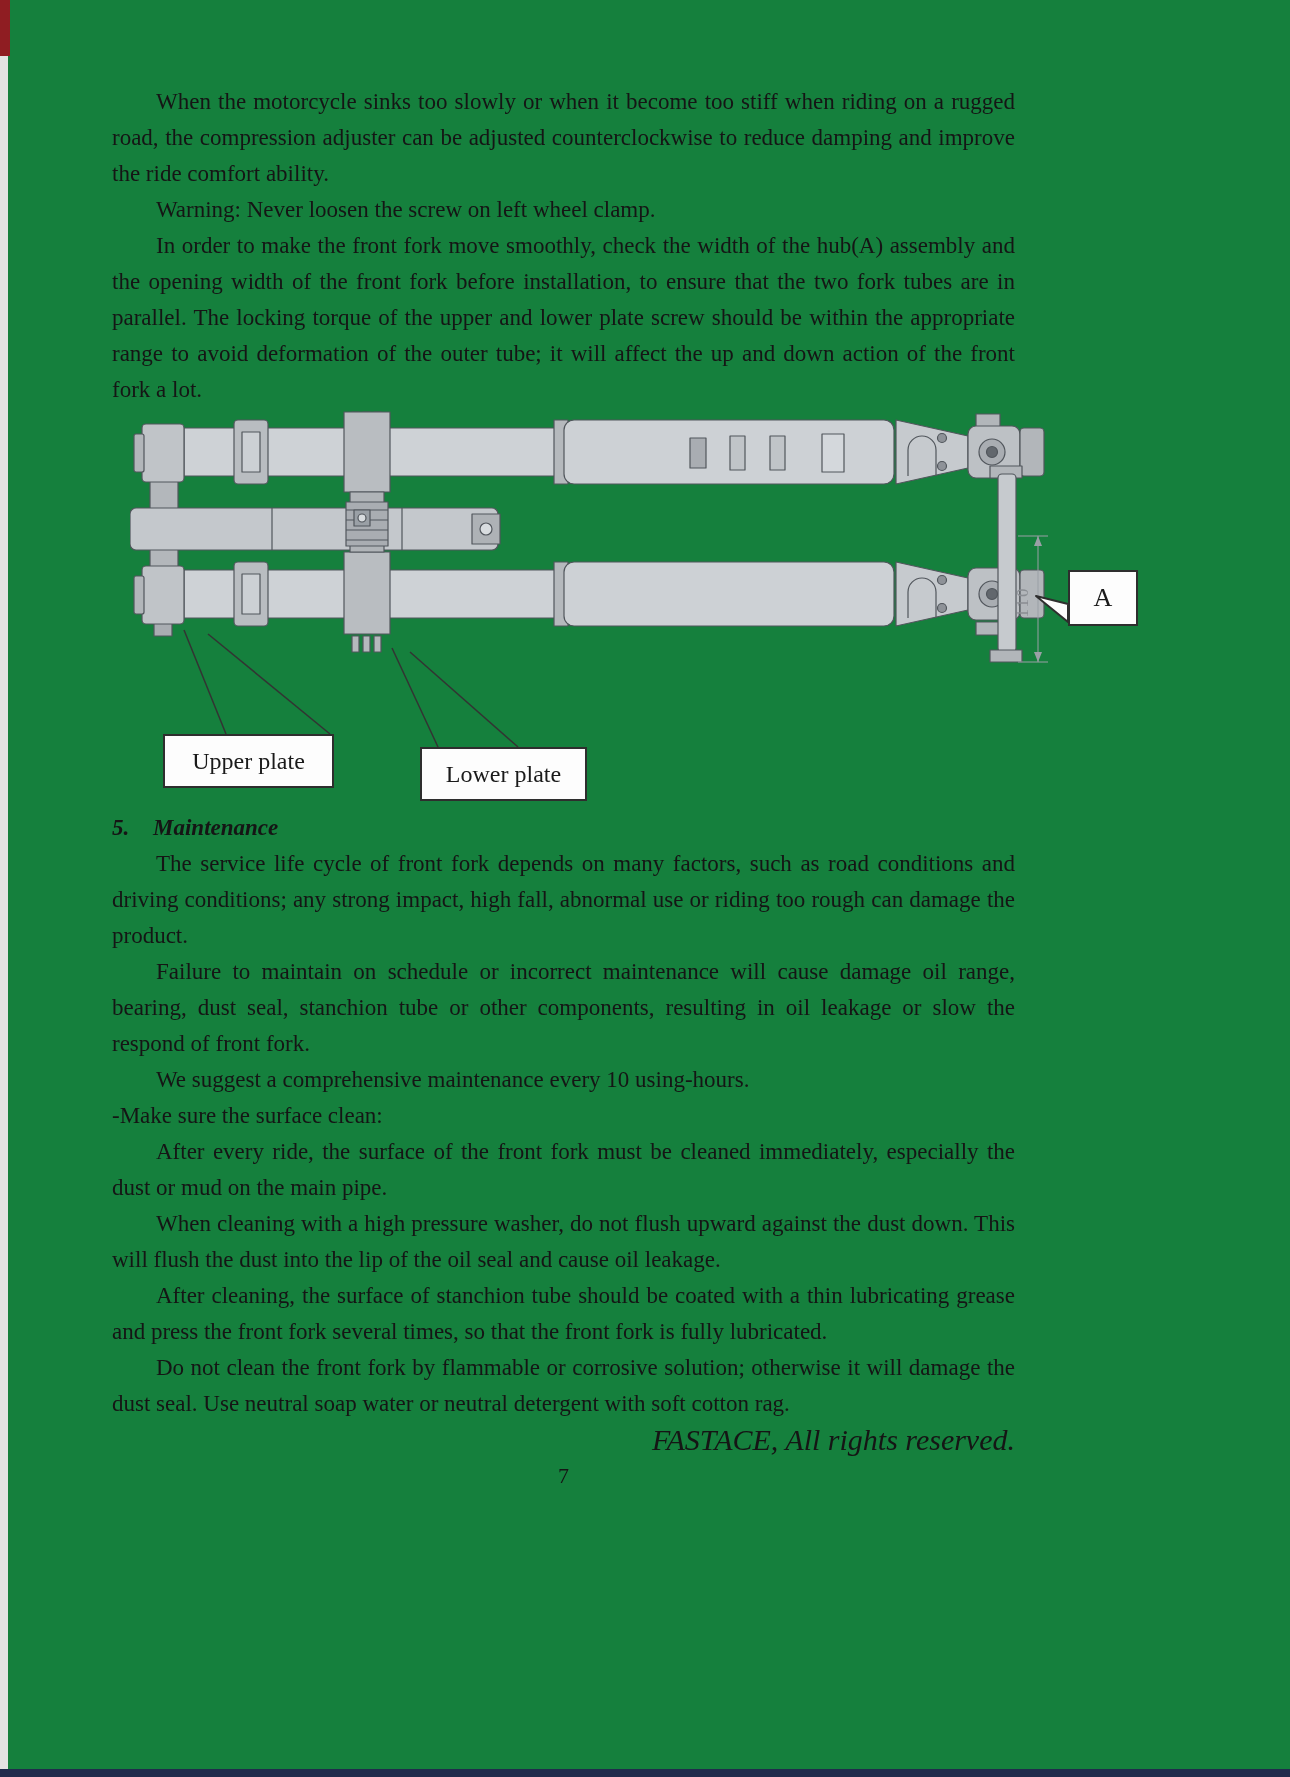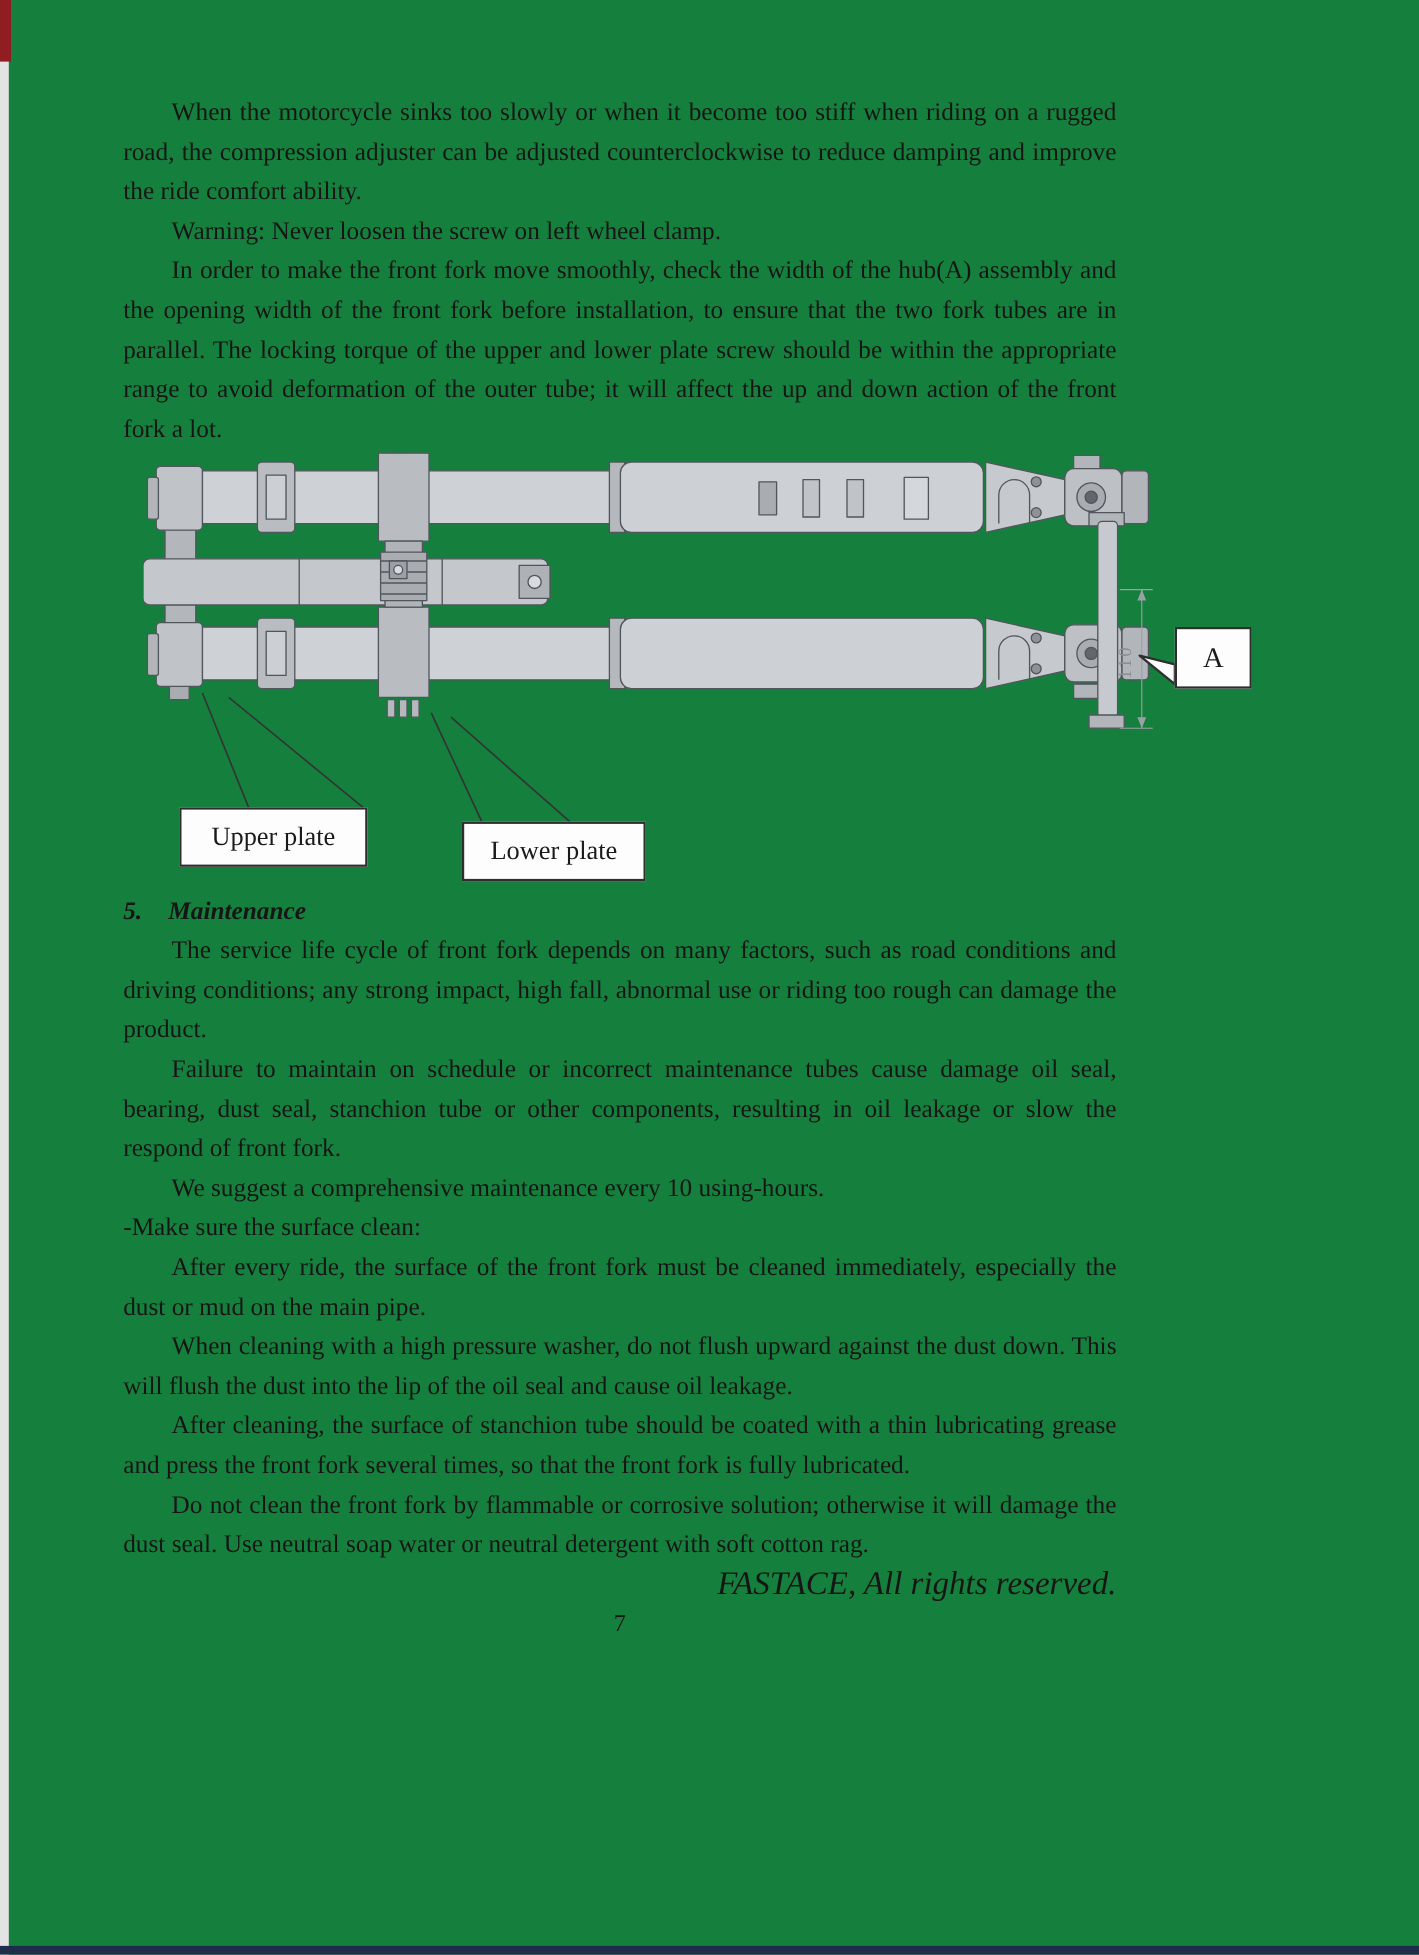--- a/index.html
+++ b/index.html
@@ -178,21 +178,21 @@
       <div class="callout-box box-a">
         <span>A</span>
       </div>
     </div>
 
     <p class="sec-head mt12">
       <span class="sec-num">5.</span>
       <span>Maintenance</span>
     </p>
     <p class="indent">The service life cycle of front fork depends on many factors, such as road conditions and driving conditions; any strong impact, high fall, abnormal use or riding too rough can damage the product.</p>
-    <p class="indent">Failure to maintain on schedule or incorrect maintenance tubes cause damage oil seal, bearing, dust seal, stanchion tube or other components, resulting in oil leakage or slow the respond of front fork.</p>
+    <p class="indent">Failure to maintain on schedule or incorrect maintenance will cause damage oil range, bearing, dust seal, stanchion tube or other components, resulting in oil leakage or slow the respond of front fork.</p>
     <p class="indent">We suggest a comprehensive maintenance every 10 using-hours.</p>
     <p>-Make sure the surface clean:</p>
     <p class="indent">After every ride, the surface of the front fork must be cleaned immediately, especially the dust or mud on the main pipe.</p>
     <p class="indent">When cleaning with a high pressure washer, do not flush upward against the dust down. This will flush the dust into the lip of the oil seal and cause oil leakage.</p>
     <p class="indent">After cleaning, the surface of stanchion tube should be coated with a thin lubricating grease and press the front fork several times, so that the front fork is fully lubricated.</p>
     <p class="indent">Do not clean the front fork by flammable or corrosive solution; otherwise it will damage the dust seal. Use neutral soap water or neutral detergent with soft cotton rag.</p>
 
     <p class="footer-rights">FASTACE, All rights reserved.</p>
     <p class="footer-page">7</p>
   </div>

